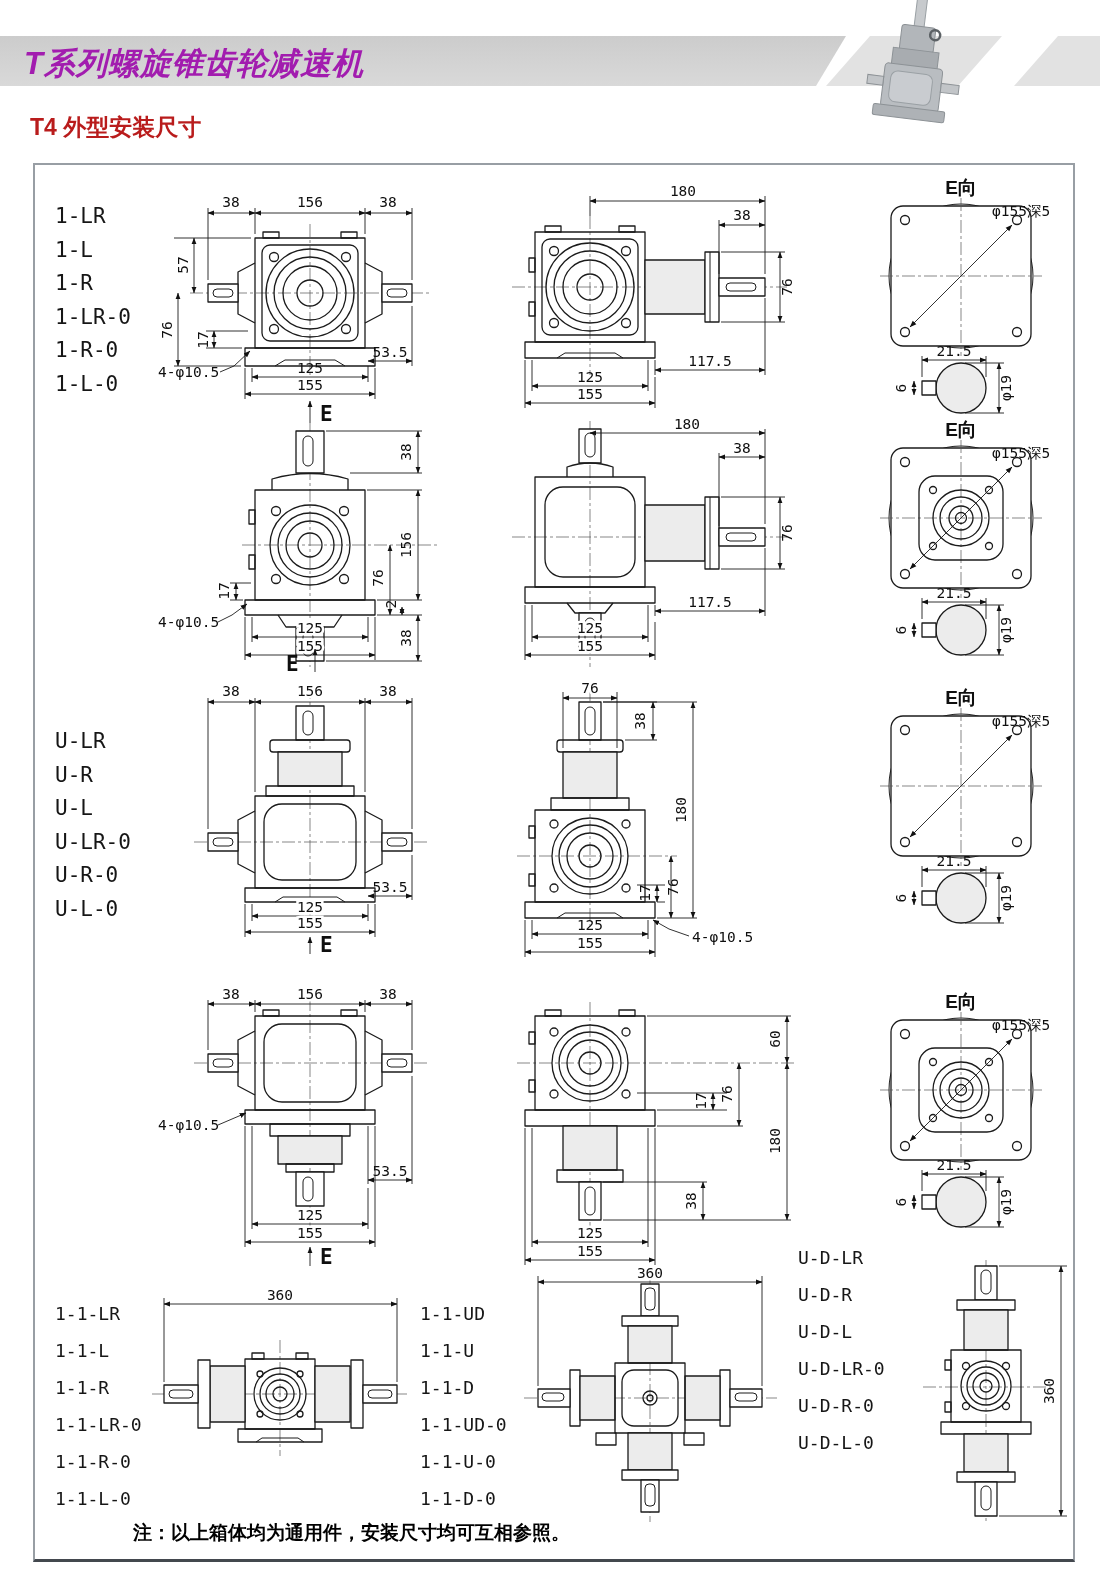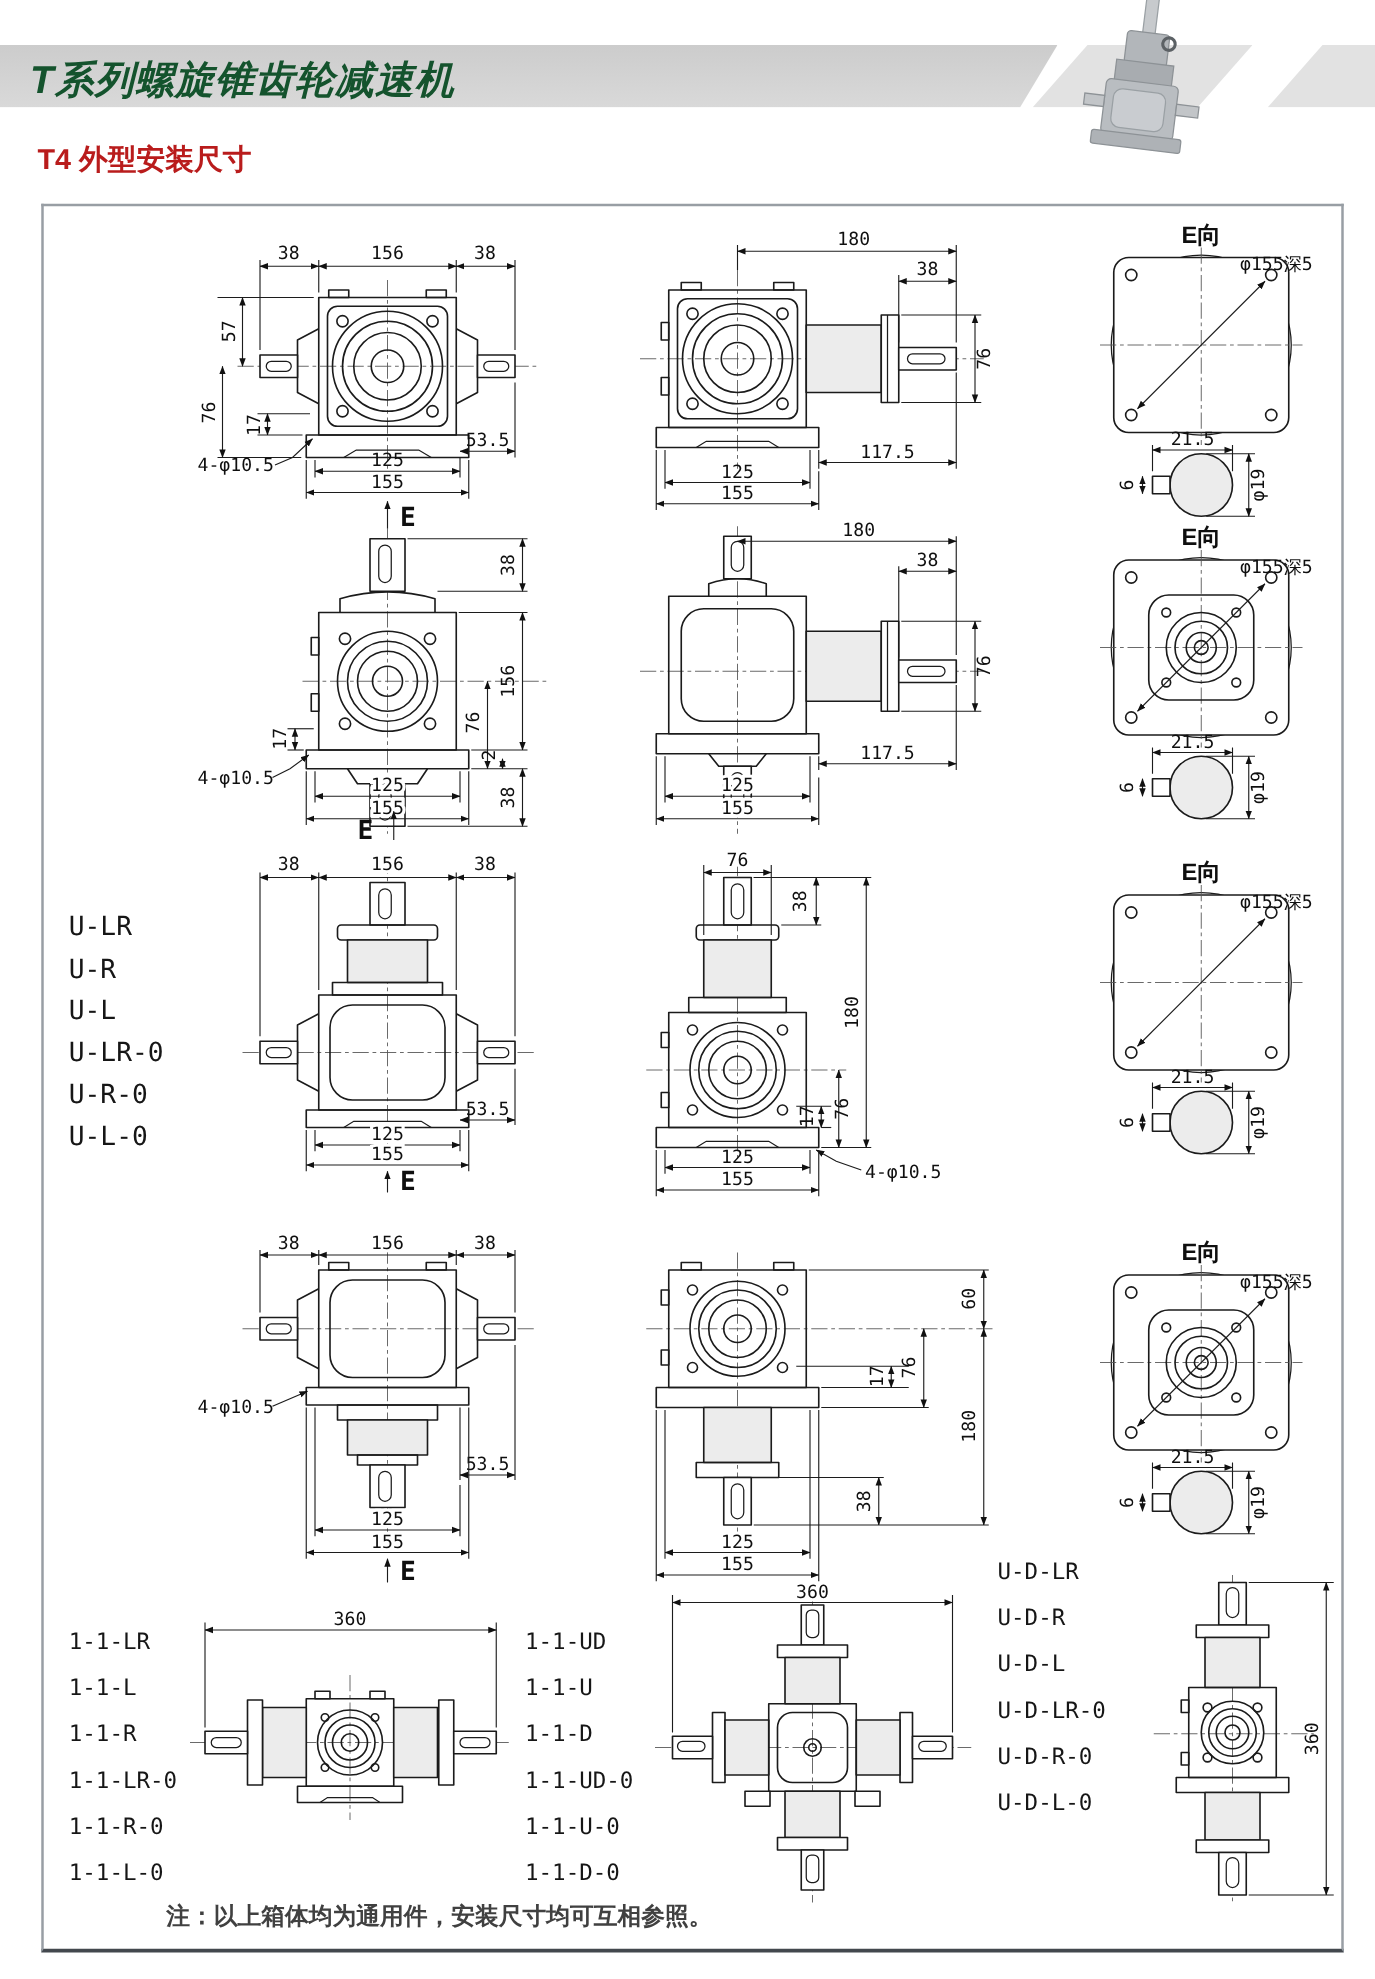--- a/index.html
+++ b/index.html
@@ -3,33 +3,33 @@
 <meta charset="utf-8">
 <style>
   *{margin:0;padding:0;box-sizing:border-box}
   html,body{background:#fff}
   body{width:1100px;height:1583px;position:relative;font-family:"Liberation Sans",sans-serif;color:#111;overflow:hidden}
   .abs{position:absolute}
   .banner{position:absolute;left:0;top:36px;width:846px;height:50px;
     background:linear-gradient(180deg,#cccccc,#d9d9d9);
     clip-path:polygon(0 0,100% 0,calc(100% - 30px) 100%,0 100%)}
   .banner-title{position:absolute;left:24px;top:43px;font-size:31px;font-weight:bold;font-style:italic;
-    letter-spacing:1px;color:#14532d;white-space:nowrap}
+    letter-spacing:1px;color:#a21caf;white-space:nowrap}
   .para{position:absolute;top:36px;height:50px;background:#e2e2e2}
   .para1{left:826px;width:176px;clip-path:polygon(44px 0,100% 0,calc(100% - 44px) 100%,0 100%)}
   .para2{left:1014px;width:86px;clip-path:polygon(44px 0,100% 0,100% 100%,0 100%)}
   .heading{position:absolute;left:30px;top:112px;font-size:23px;font-weight:bold;color:#b91c1c}
   .frame{position:absolute;left:33px;top:163px;width:1042px;height:1399px;background:#fff;
     border:2px solid #989ea4;border-bottom:3px solid #43484e}
   .labels{position:absolute;font-family:"DejaVu Sans Mono","Liberation Mono",monospace;
     font-size:21px;color:#161616;white-space:nowrap}
   .labels div{line-height:33.5px}
   .labels.wide{font-size:18px}
   .labels.wide div{line-height:37px}
-  .note{position:absolute;left:133px;top:1520px;font-size:19px;font-weight:bold;color:#404040;white-space:nowrap}
+  .note{position:absolute;left:133px;top:1520px;font-size:19px;font-weight:bold;color:#000000;white-space:nowrap}
   svg{position:absolute;overflow:visible}
   .s{stroke:#1b1b1b;stroke-width:1.3;fill:none;stroke-linejoin:round}
   .sf{stroke:#1b1b1b;stroke-width:1.3;fill:#ececec;stroke-linejoin:round}
   .sw{stroke:#1b1b1b;stroke-width:1.3;fill:#fff;stroke-linejoin:round}
   .sl{stroke:#1b1b1b;stroke-width:1;fill:none}
   .cl{stroke:#555;stroke-width:.7;fill:none;stroke-dasharray:13 3 3 3}
   .dm{stroke:#1c1c1c;stroke-width:.9;fill:none}
   text.d{font-family:"DejaVu Sans Mono","Liberation Mono",monospace;font-size:14.5px;fill:#0f0f0f}
   text.dh{paint-order:stroke;stroke:#ffffff;stroke-width:5px}
   text.e{font-family:"DejaVu Sans Mono","Liberation Mono",monospace;font-size:21px;font-weight:bold;fill:#0f0f0f}
@@ -64,20 +64,28 @@
       <rect x="20" y="80" width="16" height="9" fill="#c2c5c8" stroke="#8d9296"></rect>
       <rect x="94" y="80" width="18" height="9" fill="#c2c5c8" stroke="#8d9296"></rect>
       <rect x="29" y="108" width="72" height="11" rx="2" fill="#aeb2b6" stroke="#8d9296"></rect>
     </g>
   </svg>
 
   <div class="heading">T4 外型安装尺寸</div>
 
   <div class="frame"></div>
 
+  <div class="labels" style="left:55px;top:200px">
+    <div>1-LR</div>
+    <div>1-L</div>
+    <div>1-R</div>
+    <div>1-LR-0</div>
+    <div>1-R-0</div>
+    <div>1-L-0</div>
+  </div>
 
   <svg style="left:150px;top:180px" width="310" height="245" viewBox="0 0 310 245">
     <line class="cl" x1="40" y1="113" x2="280" y2="113"></line>
     <line class="cl" x1="160" y1="44" x2="160" y2="196"></line>
     <rect class="s" x="113" y="52" width="16" height="6"></rect>
     <rect class="s" x="191" y="52" width="16" height="6"></rect>
     <rect class="s" x="105" y="58" width="110" height="110"></rect>
     <rect class="s" x="112" y="65" width="96" height="96" rx="8"></rect>
     <circle class="s" cx="160" cy="113" r="44"></circle>
     <circle class="s" cx="160" cy="113" r="36"></circle>

